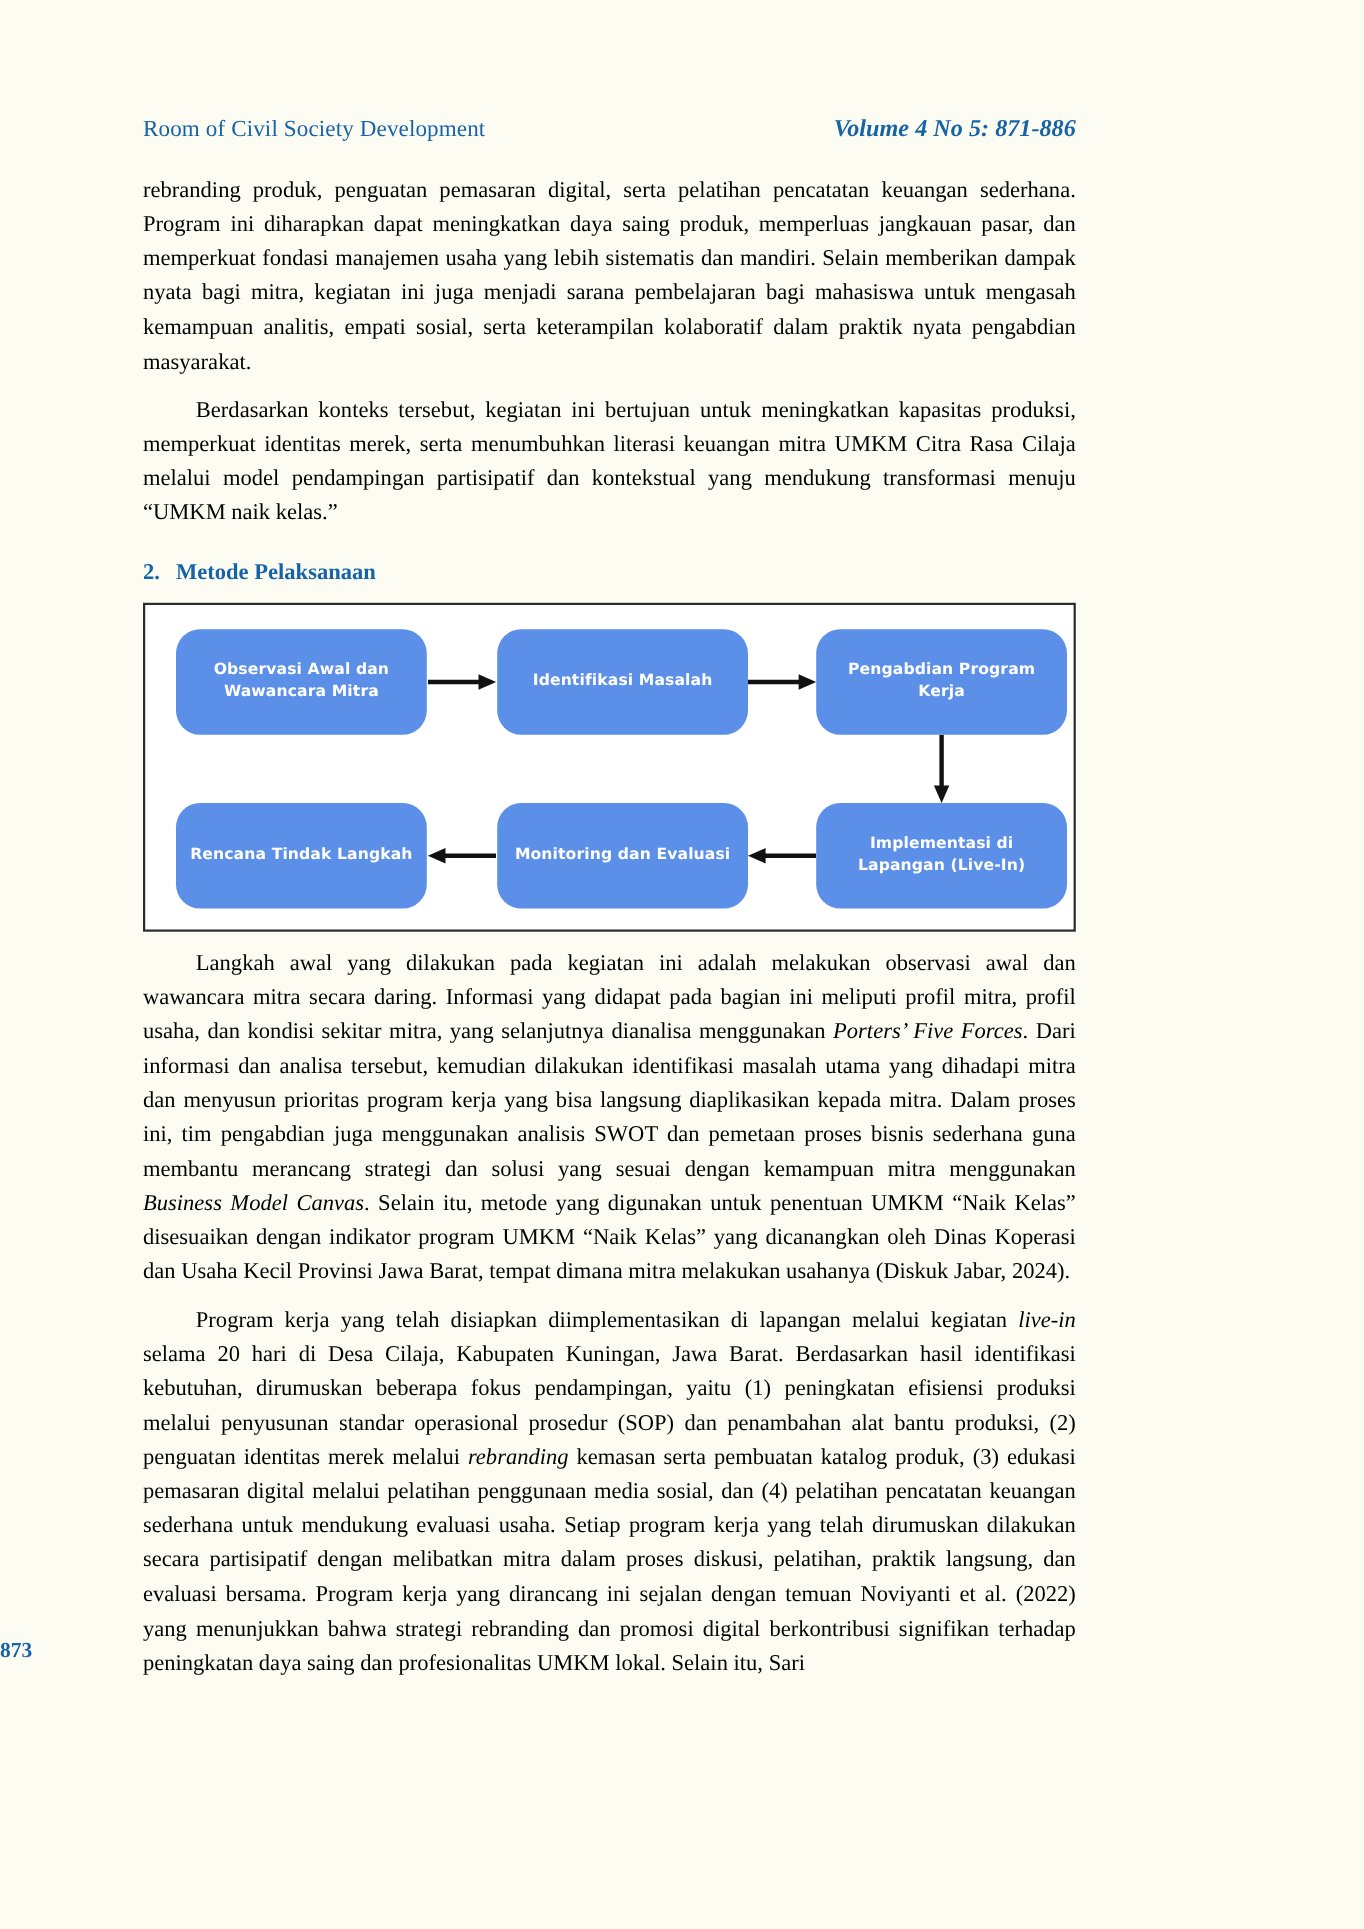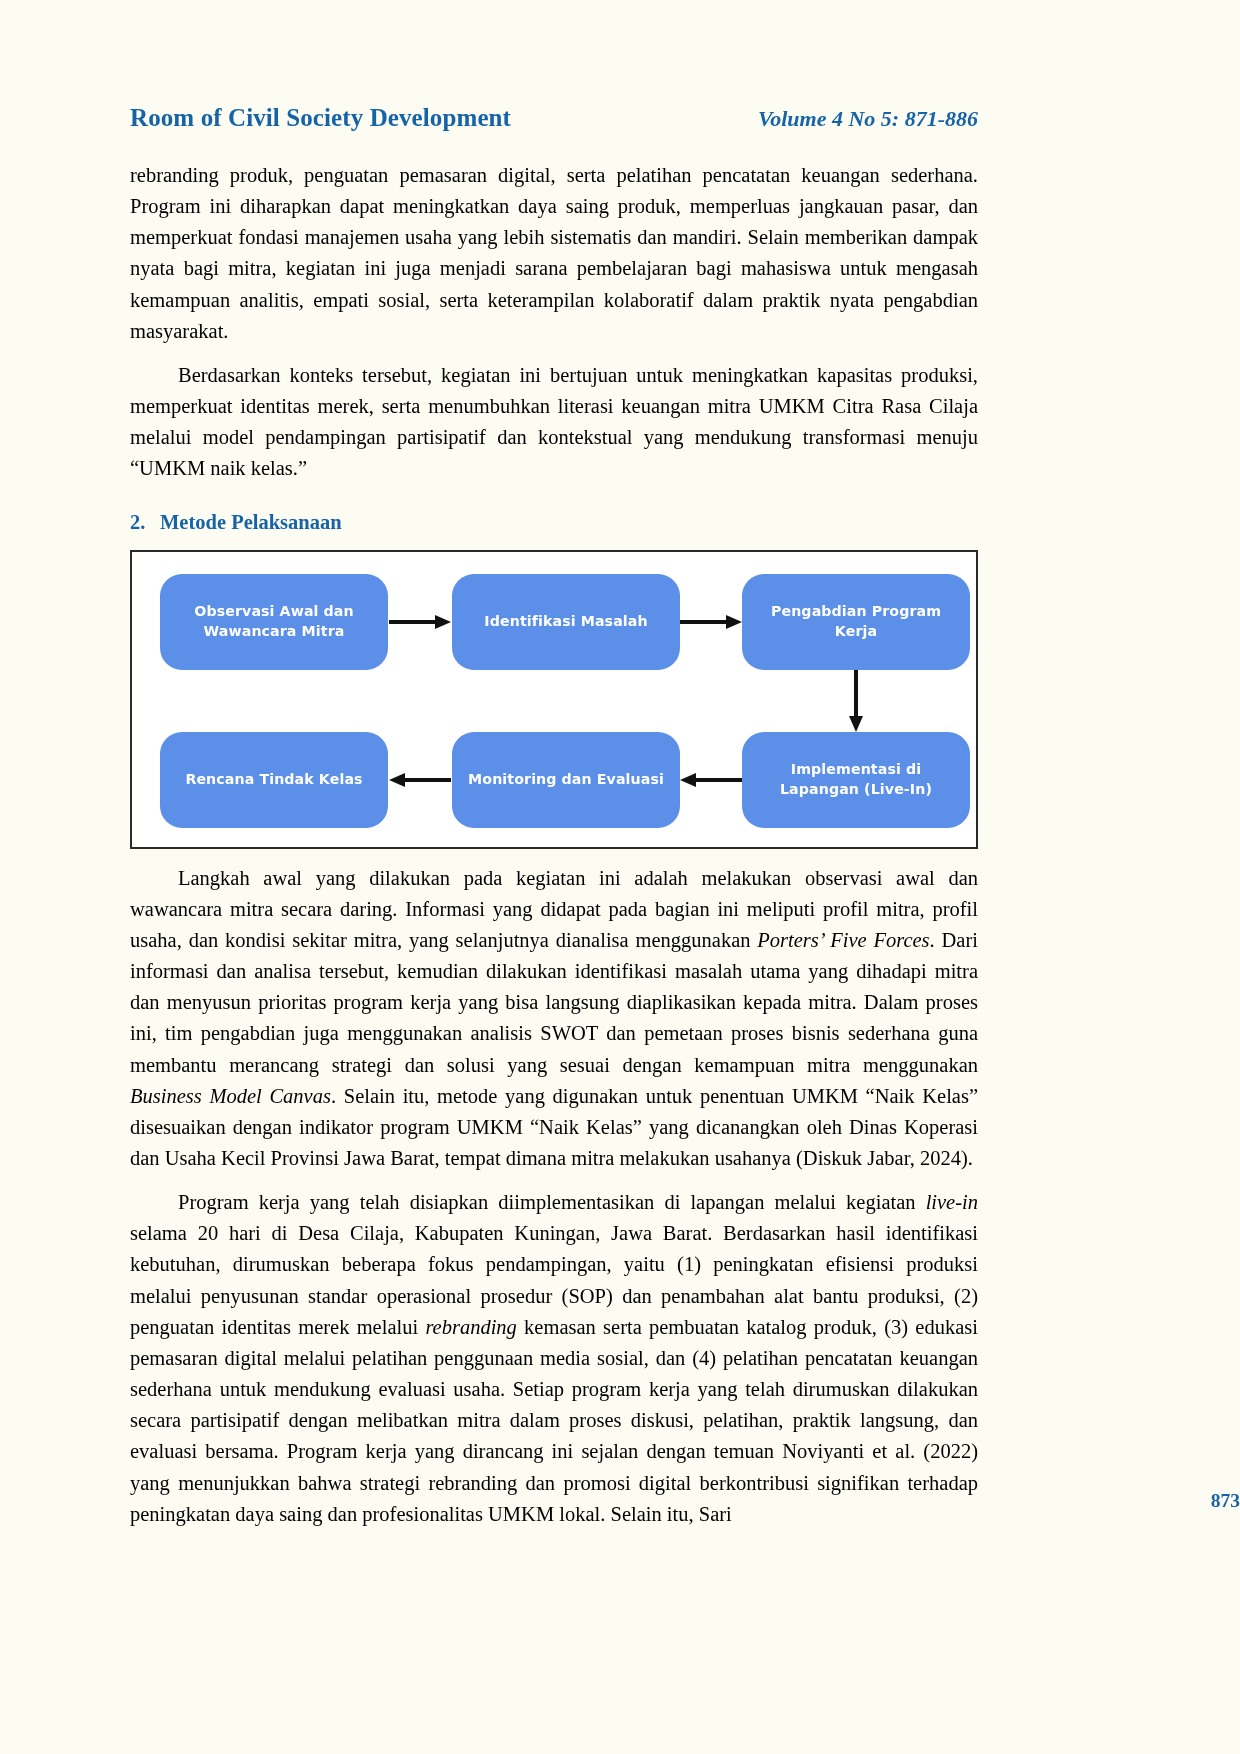--- a/index.html
+++ b/index.html
@@ -33,22 +33,22 @@
   
   .runhead {
     display: flex;
     justify-content: space-between;
     align-items: baseline;
     width: 100%;
     margin-bottom: 28px;
   }
   .runhead-left {
     font-family: "Liberation Serif", serif;
-    font-weight: bold;
-    font-size: 25px;
+    font-weight: normal;
+    font-size: 21px;
     color: #1663a8;
     letter-spacing: 0.1px;
   }
   .runhead-right {
     font-family: "Liberation Serif", serif;
     font-style: italic;
     font-weight: bold;
     font-size: 22px;
     color: #1663a8;
     margin-left: 36px;
@@ -140,21 +140,21 @@
     font-family: "Liberation Serif", serif;
   }
   .caption b { font-weight: bold; }
 
   
   .pagenum {
     position: absolute;
     left: 0;
     right: 0;
     top: 1490px;
-    text-align: right;
+    text-align: left;
     font-size: 19.5px;
     font-weight: bold;
     font-family: "Liberation Serif", serif;
     color: #1663a8;
   }
 </style>
 </head>
 <body>
 
 <div class="page">
@@ -173,21 +173,21 @@
       <span class="section-num">2.</span>
       <span>Metode Pelaksanaan</span>
     </div>
 
     <div class="figure-box">
       <div class="diagram">
 
         <div class="node n1">Observasi Awal dan Wawancara Mitra</div>
         <div class="node n2">Identifikasi Masalah</div>
         <div class="node n3">Pengabdian Program Kerja</div>
-        <div class="node n4">Rencana Tindak Kelas</div>
+        <div class="node n4">Rencana Tindak Langkah</div>
         <div class="node n5">Monitoring dan Evaluasi</div>
         <div class="node n6">Implementasi di Lapangan (Live-In)</div>
 
         <svg class="arrow-h a1" viewBox="0 0 62 24">
           <line x1="0" y1="12" x2="48" y2="12" stroke="#111" stroke-width="4"></line>
           <polygon points="62,12 46,5 46,19" fill="#111"></polygon>
         </svg>
 
         <svg class="arrow-h a2" viewBox="0 0 62 24">
           <line x1="0" y1="12" x2="48" y2="12" stroke="#111" stroke-width="4"></line>

